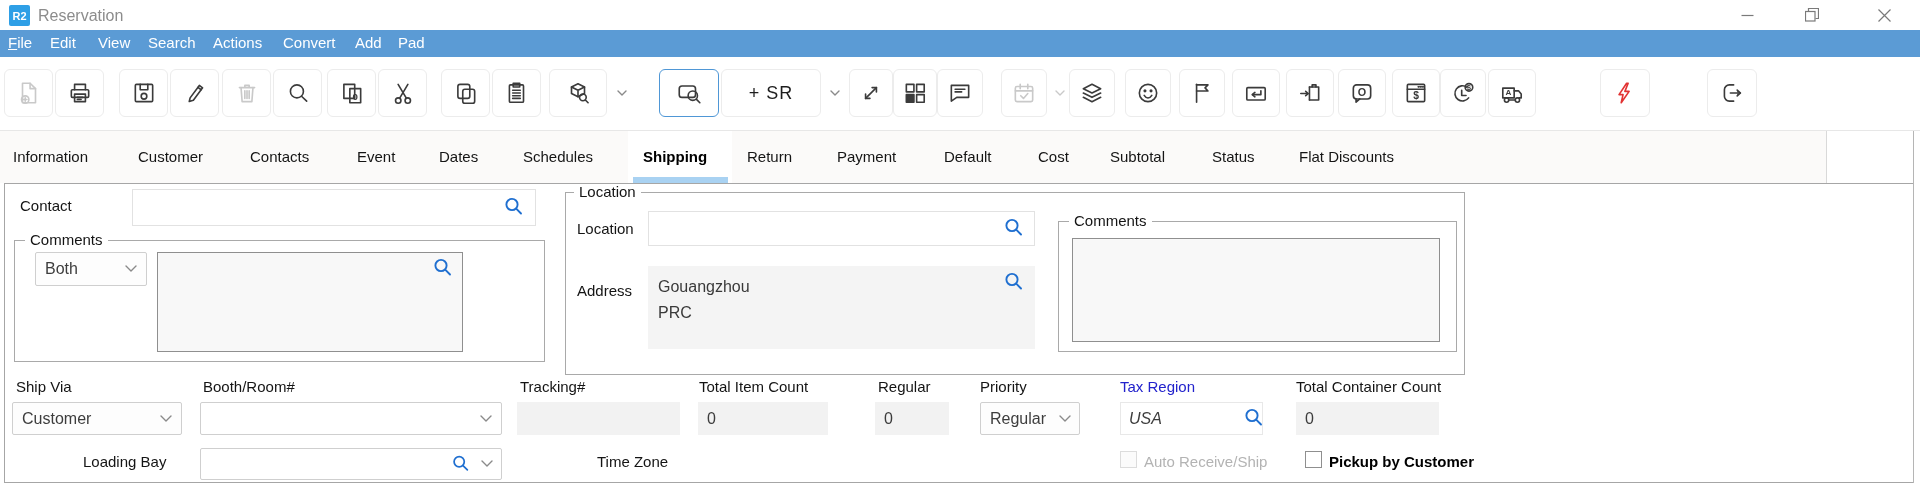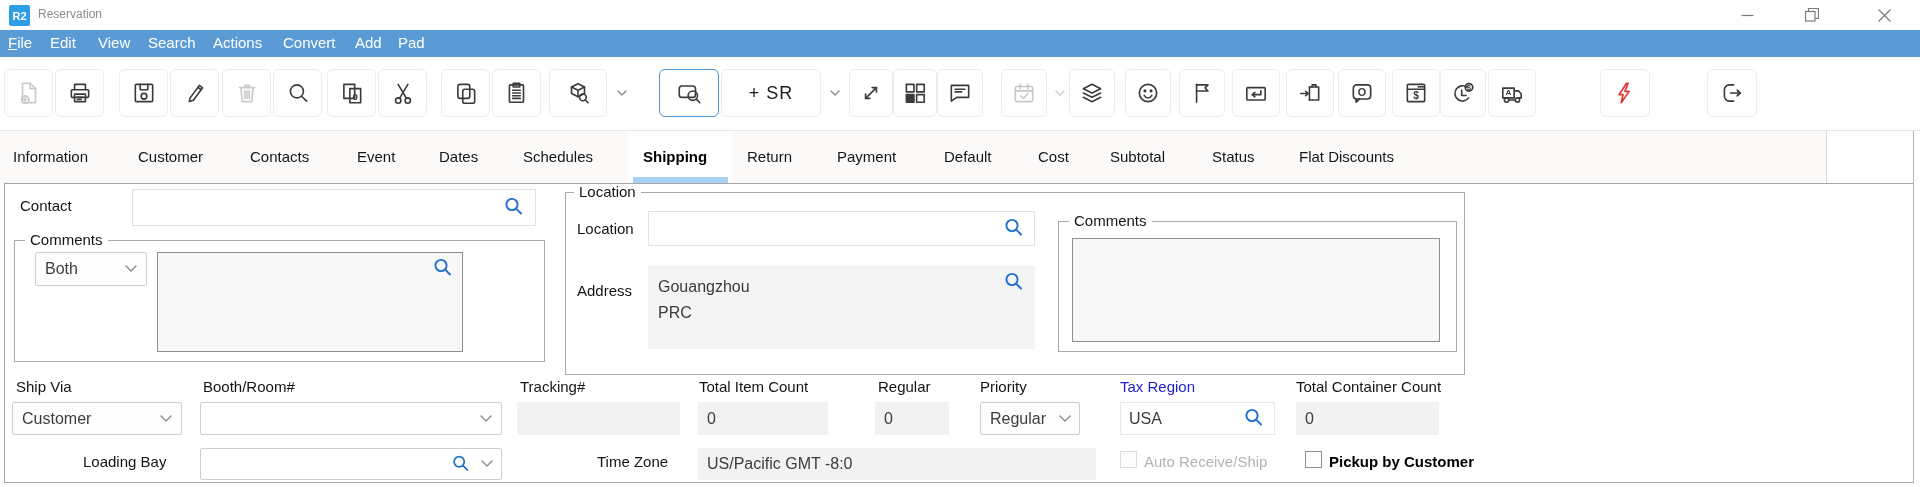--- a/index.html
+++ b/index.html
@@ -3,21 +3,21 @@
 <meta charset="utf-8">
 <style>
   html,body{margin:0;padding:0;background:#fff}
   .canvas{position:relative;width:1920px;height:487px;background:#fff;overflow:hidden;
           font-family:"Liberation Sans",sans-serif;}
 
   
   .titlebar{position:absolute;left:0;top:0;width:1536px;height:30px;background:#fff}
   .appicon{position:absolute;left:9px;top:5px;width:21px;height:21px;background:#2e9fe6;color:#fff;
            font-size:11px;font-weight:bold;display:flex;align-items:center;justify-content:center;border-radius:2px}
-  .apptitle{position:absolute;left:38px;top:7px;font-size:12px;color:#8c8c8c}
+  .apptitle{position:absolute;left:38px;top:7px;font-size:16px;color:#8c8c8c}
   .winctl{position:absolute;top:0;width:46px;height:30px;display:flex;align-items:center;justify-content:center}
 
   
   .menubar{position:absolute;left:0;top:30px;width:1920px;height:27px;background:#5b9bd5}
   .menuitem{position:absolute;top:0;height:27px;line-height:26px;color:#fff;font-size:15px;cursor:default}
   .accel::first-letter{text-decoration:underline}
 
   
   .toolbar{position:absolute;left:0;top:57px;width:1920px;height:74px;background:#fff;border-bottom:1px solid #e7e7e7;box-sizing:border-box}
   .tbtn{position:absolute;top:12px;height:48px;border:1px solid #ececec;border-radius:6px;background:#fff;
@@ -418,41 +418,40 @@
   </div>
   <div class="ro" style="left:517px;top:402px;width:163px;height:33px"></div>
   <div class="ro" style="left:698px;top:402px;width:130px;height:33px">0</div>
   <div class="ro" style="left:875px;top:402px;width:74px;height:33px">0</div>
   <div class="dd" style="left:980px;top:402px;width:100px;height:33px">
     <span>Regular</span>
     <svg class="gchev" style="position:absolute;right:8px" width="12" height="8">
         <polyline points="1,1 6,6 11,1"></polyline>
       </svg>
   </div>
-  <input class="inp" style="left: 1120px; top: 402px; width: 155px; height: 33px; border-color: rgb(232, 232, 232);" value="USA">
+  <input class="inp" style="left: 1120px; top: 402px; width: 143px; height: 33px; border-color: rgb(232, 232, 232); font-style: italic;" value="USA">
   <div class="magbox" style="left:1243px;top:407px">
     <svg class="mag" width="22" height="22" viewBox="0 0 22 22">
         <circle cx="9" cy="8.5" r="5.6"></circle>
         <path d="M13.2 12.7 18 17.5"></path>
       </svg>
   </div>
   <div class="ro" style="left:1296px;top:402px;width:143px;height:33px">0</div>
 
   <div class="lbl" style="left:83px;top:453px">Loading Bay</div>
   <div class="dd" style="left:200px;top:448px;width:302px;height:32px;background:#fff">
     <span></span>
     <svg class="mag" style="position:absolute;right:30px" width="20" height="20" viewBox="0 0 22 22">
         <circle cx="9" cy="8.5" r="5.6"></circle>
         <path d="M13.2 12.7 18 17.5"></path>
       </svg>
     <svg class="gchev" style="position:absolute;right:8px" width="12" height="8">
         <polyline points="1,1 6,6 11,1"></polyline>
       </svg>
   </div>
   <div class="lbl" style="left:597px;top:453px">Time Zone</div>
-  <div class="ro" style="left:698px;top:448px;width:398px;height:32px">US/Pacific GMT -8:0</div>
 
   <div class="cb dis" style="left:1120px;top:451px"></div>
   <div class="lbl" style="left:1144px;top:453px;color:#b3b3b3">Auto Receive/Ship</div>
   <div class="cb" style="left:1305px;top:451px"></div>
   <div class="lbl" style="left:1329px;top:453px;font-weight:600;color:#000">Pickup by Customer</div>
 
 </div>
 
 </body></html>

